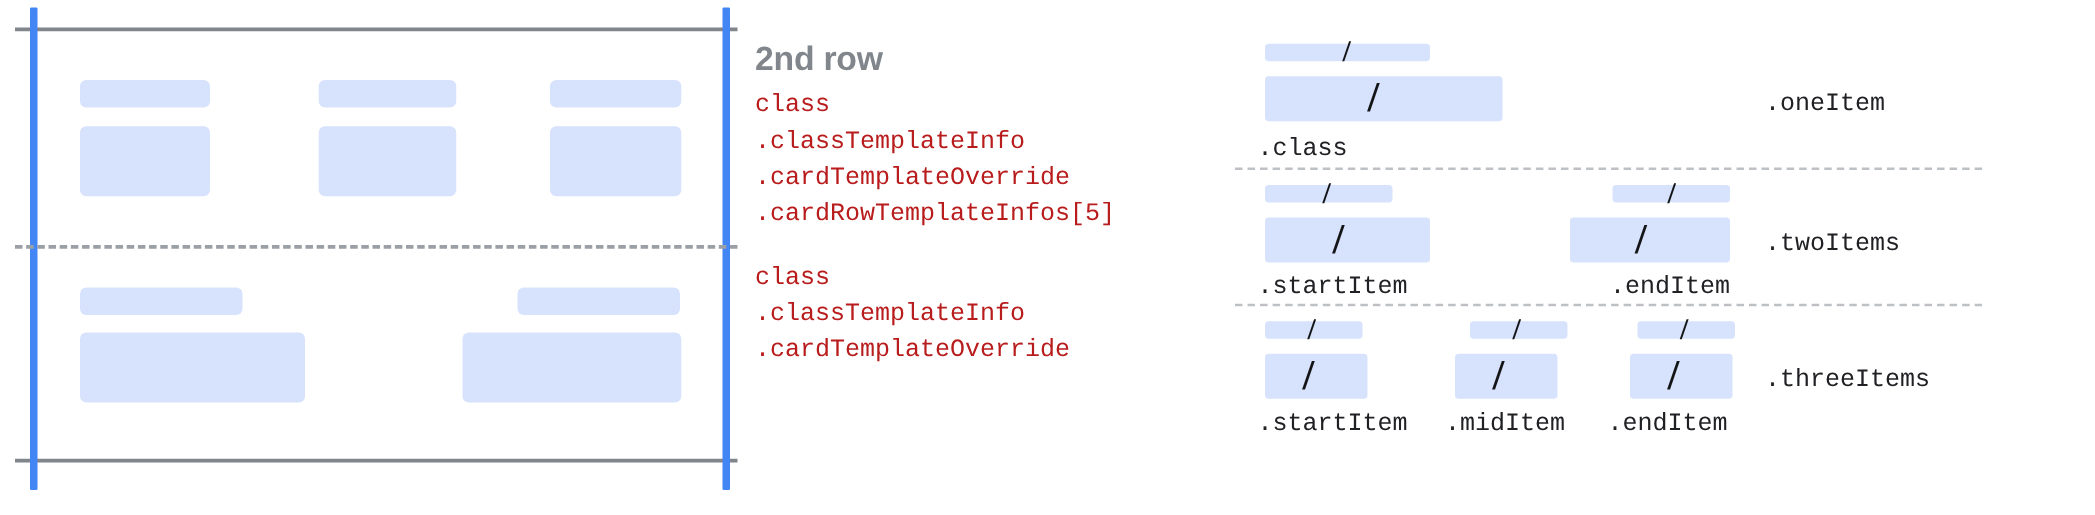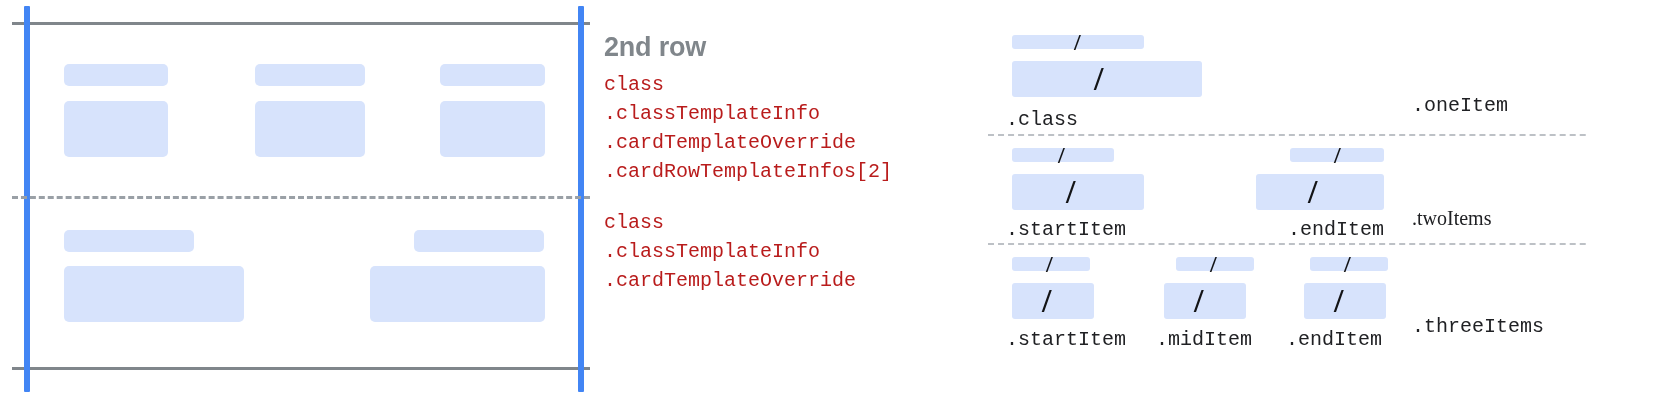--- a/index.html
+++ b/index.html
@@ -126,21 +126,20 @@
     line-height: 1;
   }
 
   .variant-label {
     position: absolute;
     font-family: "Liberation Mono", monospace;
     font-size: 20px;
     color: #202124;
     white-space: nowrap;
     line-height: 1;
-    margin-top: 22px;
   }
 </style>
 </head>
 <body>
 
 <div id="stage">
 
   <div id="card-preview">
 
     <div class="rule-h" id="rule-top"></div>
@@ -167,21 +166,21 @@
       <div class="ph" style="left:414px; top:230px; width:130px; height:22px;"></div>
       <div class="ph" style="left:370px; top:266px; width:175px; height:56px;"></div>
     </div>
   </div>
 
   <div class="text-block" style="top:34px;">
     <div class="row-heading">2nd row</div>
     <div class="code-line">class</div>
     <div class="code-line">.classTemplateInfo</div>
     <div class="code-line">.cardTemplateOverride</div>
-    <div class="code-line">.cardRowTemplateInfos[2]</div>
+    <div class="code-line">.cardRowTemplateInfos[5]</div>
   </div>
 
   <div class="text-block" style="top:208px;">
     <div class="code-line">class</div>
     <div class="code-line">.classTemplateInfo</div>
     <div class="code-line">.cardTemplateOverride</div>
   </div>
 
   <div id="variants">
 
@@ -208,21 +207,21 @@
       <div class="slot-caption" style="left:18px; top:220px;">.startItem</div>
 
       <div class="slot-bar-small" style="left:302px; top:148px; width:94px; height:14px;">
         <span class="slash" style="left:44px; top:-5px; font-size:24px;">/</span>
       </div>
       <div class="slot-bar-large" style="left:268px; top:174px; width:128px; height:36px;">
         <span class="slash" style="left:52px; top:1px; font-size:34px;">/</span>
       </div>
       <div class="slot-caption" style="left:300px; top:220px;">.endItem</div>
 
-      <div class="variant-label" style="left:424px; top:186px;font-family:Liberation Serif, serif;">.twoItems</div>
+      <div class="variant-label" style="left:424px; top:186px;">.twoItems</div>
     </div>
 
     <div class="variant-divider" style="top:243px;"></div>
 
     <div class="slot">
       <div class="slot-bar-small" style="left:24px; top:257px; width:78px; height:14px;">
         <span class="slash" style="left:34px; top:-5px; font-size:24px;">/</span>
       </div>
       <div class="slot-bar-large" style="left:24px; top:283px; width:82px; height:36px;">
         <span class="slash" style="left:30px; top:1px; font-size:34px;">/</span>

